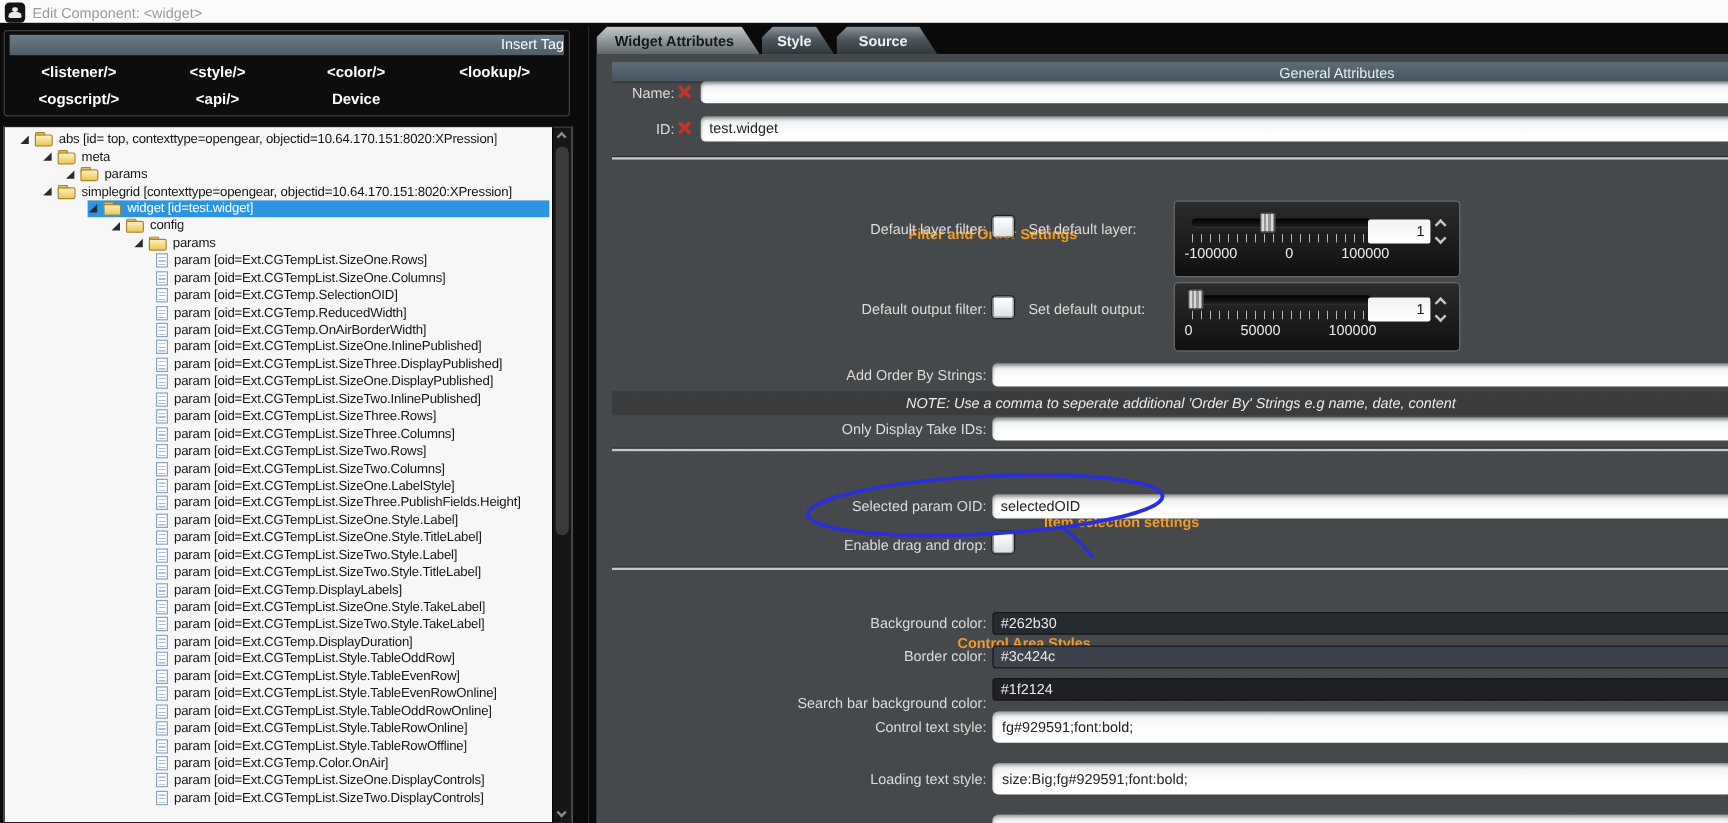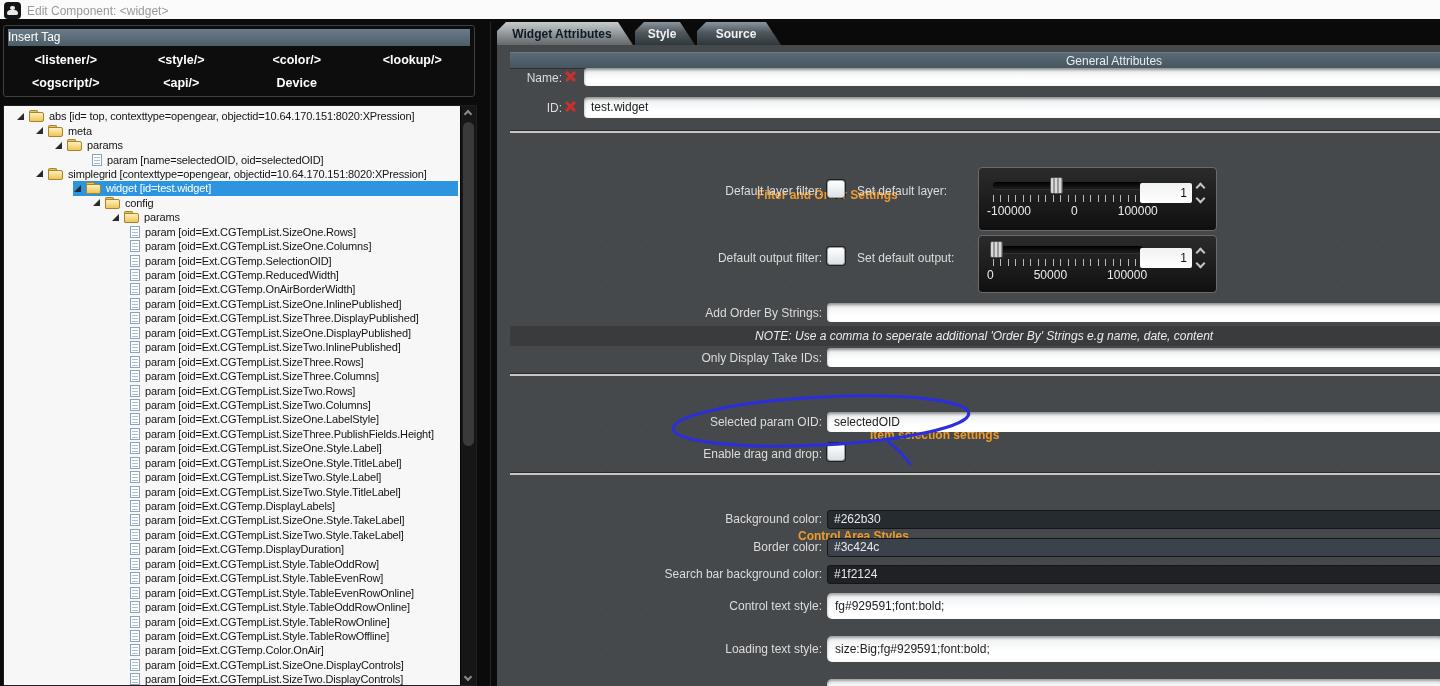--- a/index.html
+++ b/index.html
@@ -15,21 +15,21 @@
   .title-text { position:absolute; left:27px; top:4px; font-size:12px; color:#9a9a9a; white-space:nowrap; }
 
   
   .left { position:absolute; left:0; top:22px; width:497px; height:664px; background:#0b0b0b; }
   .divider-line { position:absolute; left:490px; top:0; width:1px; height:664px; background:#262626; }
 
   .insert-panel { position:absolute; left:3px; top:3px; width:472px; height:72px;
                   border:1px solid #3f3f3f; border-radius:3px; background:#0d0d0d; }
   .insert-header { position:absolute; left:4px; right:4px; top:3px; height:17px;
                    background:linear-gradient(#6b7c88,#4d5d68); color:#fff;
-                   font-size:12px; text-align:left; line-height:17px; }
+                   font-size:12px; text-align:right; line-height:17px; }
   .tag-grid { position:absolute; left:4px; right:4px; top:22px; bottom:2px;
               display:grid; grid-template-columns:repeat(4,1fr); }
   .tag-btn { color:#fff; font-weight:bold; font-size:12.5px; display:flex;
              align-items:center; justify-content:center; cursor:default; white-space:nowrap; }
 
   .tree-panel { position:absolute; left:3px; top:83px; width:474px; height:581px;
                 background:#f7f7f7; border:1px solid #1e1e1e; }
   .tree-rows { position:absolute; left:2px; top:3px; right:18px; bottom:0; overflow:hidden; }
   .tree-row { display:flex; align-items:center; height:14.45px; font-size:11px;
               letter-spacing:-0.15px; color:#141414; white-space:nowrap; }
@@ -174,27 +174,20 @@
           </div>
           <div class="tree-row">
             <span class="tree-indent" style="width: 48px;"></span>
             <span class="row-content">
               <span class="expander"></span>
               <span class="folder-icon"></span>
               <span class="tree-label">params</span>
             </span>
           </div>
           <div class="tree-row">
-            <span class="tree-indent" style="width: 86px;"></span>
-            <span class="row-content">
-              <span class="doc-icon"></span>
-              <span class="tree-label">param [name=selectedOID, oid=selectedOID]</span>
-            </span>
-          </div>
-          <div class="tree-row">
             <span class="tree-indent" style="width: 29px;"></span>
             <span class="row-content">
               <span class="expander"></span>
               <span class="folder-icon"></span>
               <span class="tree-label">simplegrid [contexttype=opengear, objectid=10.64.170.151:8020:XPression]</span>
             </span>
           </div>
           <div class="tree-row selected">
             <span class="tree-indent" style="width: 67px;"></span>
             <span class="row-content">
@@ -548,21 +541,21 @@
       <div class="sep" style="top:428px;"></div>
 
       <div class="sec-title" style="left:301px; top:440px;">Control Area Styles</div>
 
       <div class="form-label" style="top:467px;">Background color:</div>
       <div class="cfield-dark bg-a" style="top:465px;">#262b30</div>
 
       <div class="form-label" style="top:495px;">Border color:</div>
       <div class="cfield-dark bg-b" style="top:493px;">#3c424c</div>
 
-      <div class="form-label" style="top:522px;text-align:right;">Search bar background color:</div>
+      <div class="form-label" style="top:534px;text-align:right;">Search bar background color:</div>
       <div class="cfield-dark bg-c" style="top:520px;">#1f2124</div>
 
       <div class="form-label" style="top:554px;">Control text style:</div>
       <div class="cfield-light" style="top:548px;">fg#929591;font:bold;</div>
 
       <div class="form-label" style="top:597px;">Loading text style:</div>
       <div class="cfield-light" style="top:591px;">size:Big;fg#929591;font:bold;</div>
 
       <div class="cfield-light" style="top:634px;"></div>
     </div>

